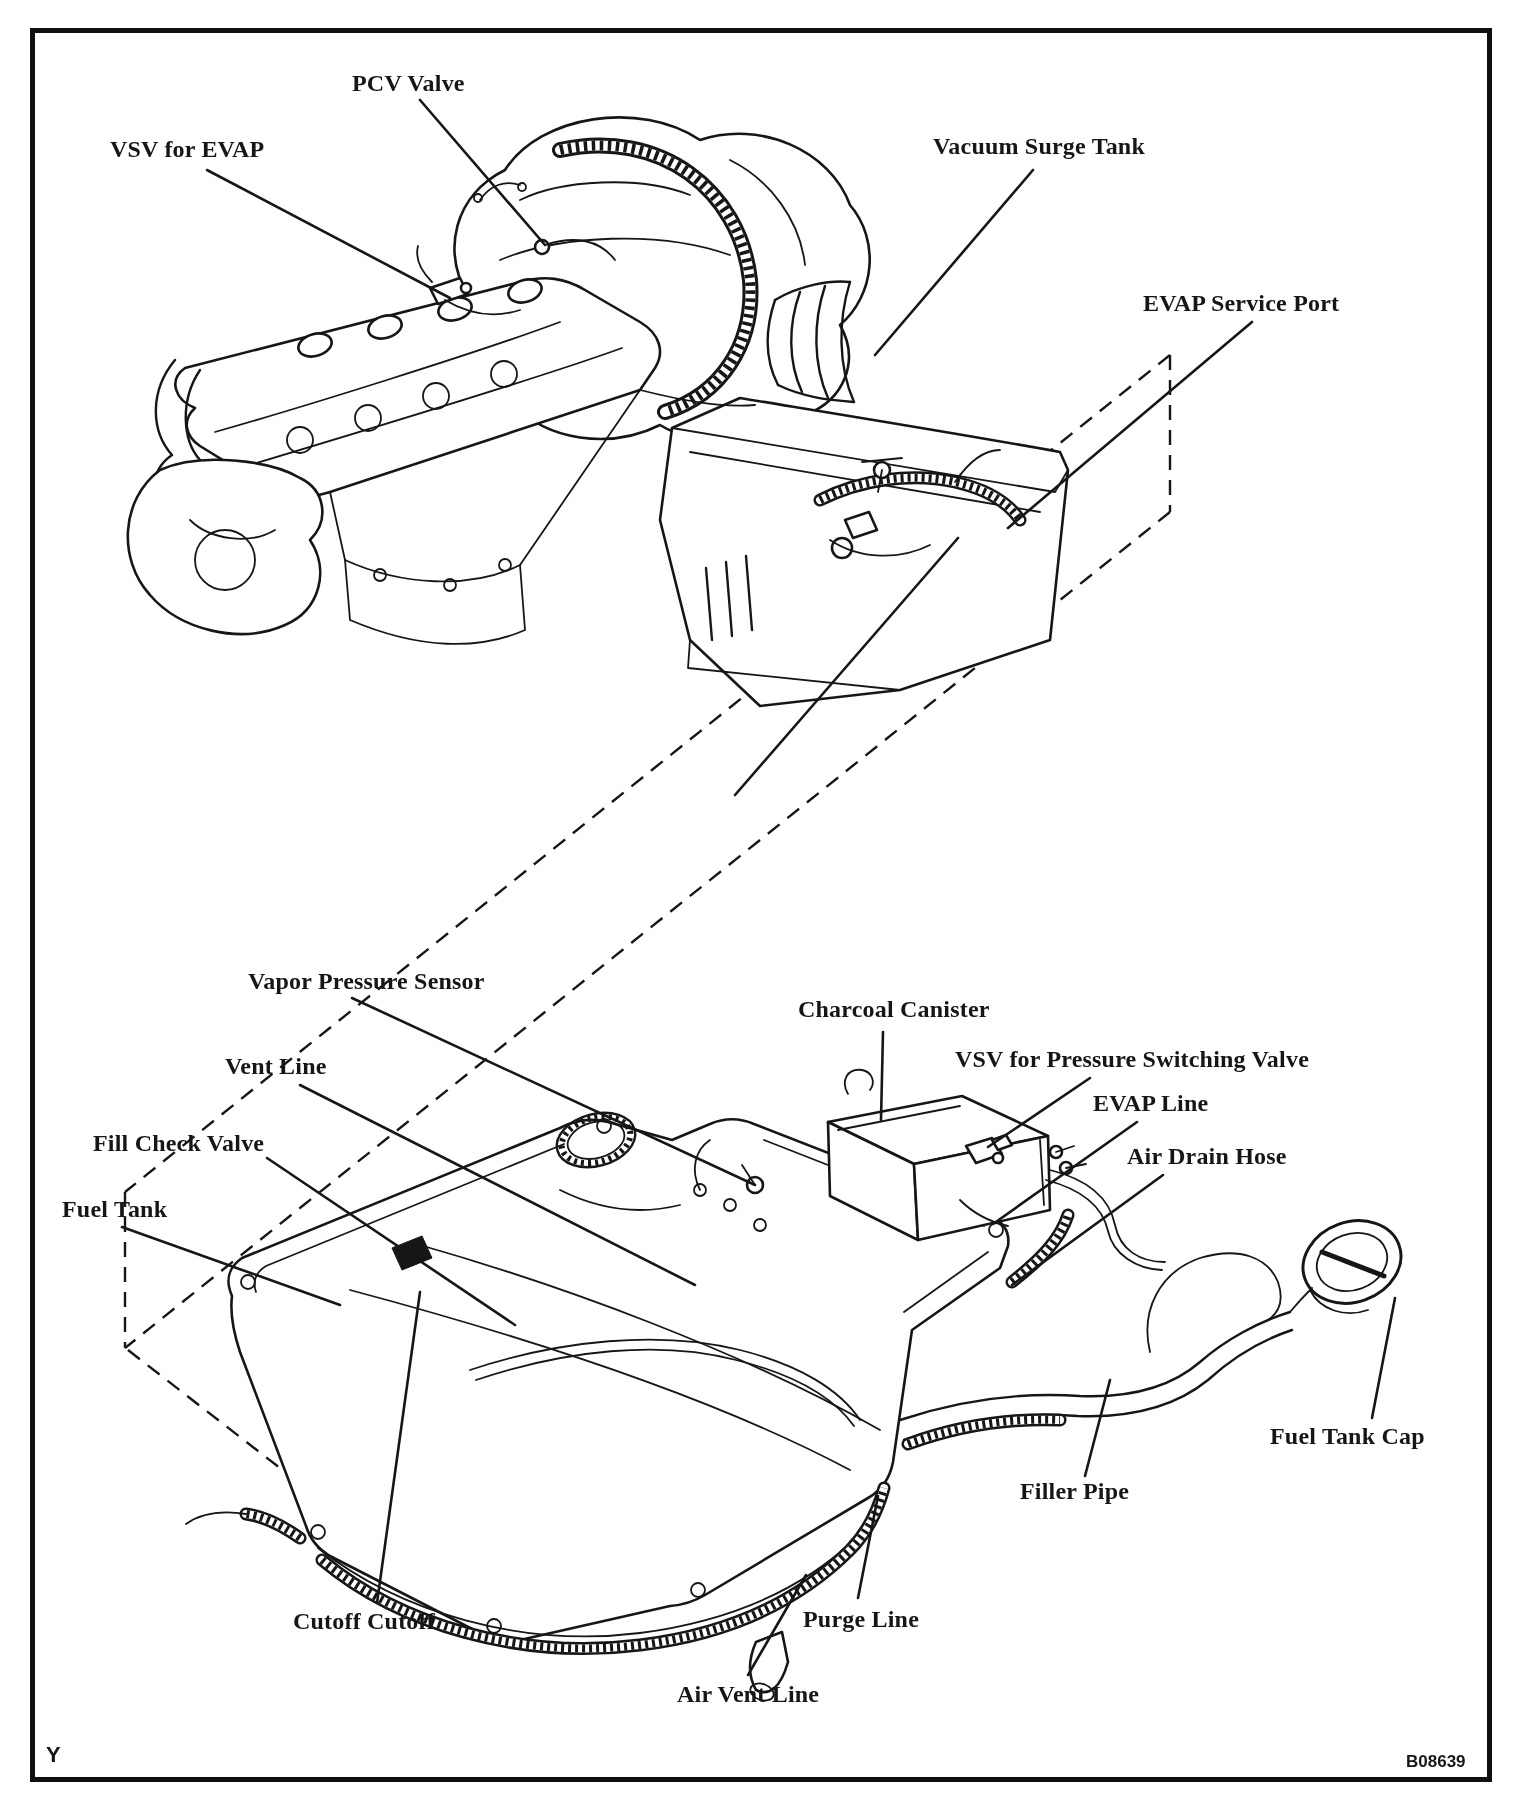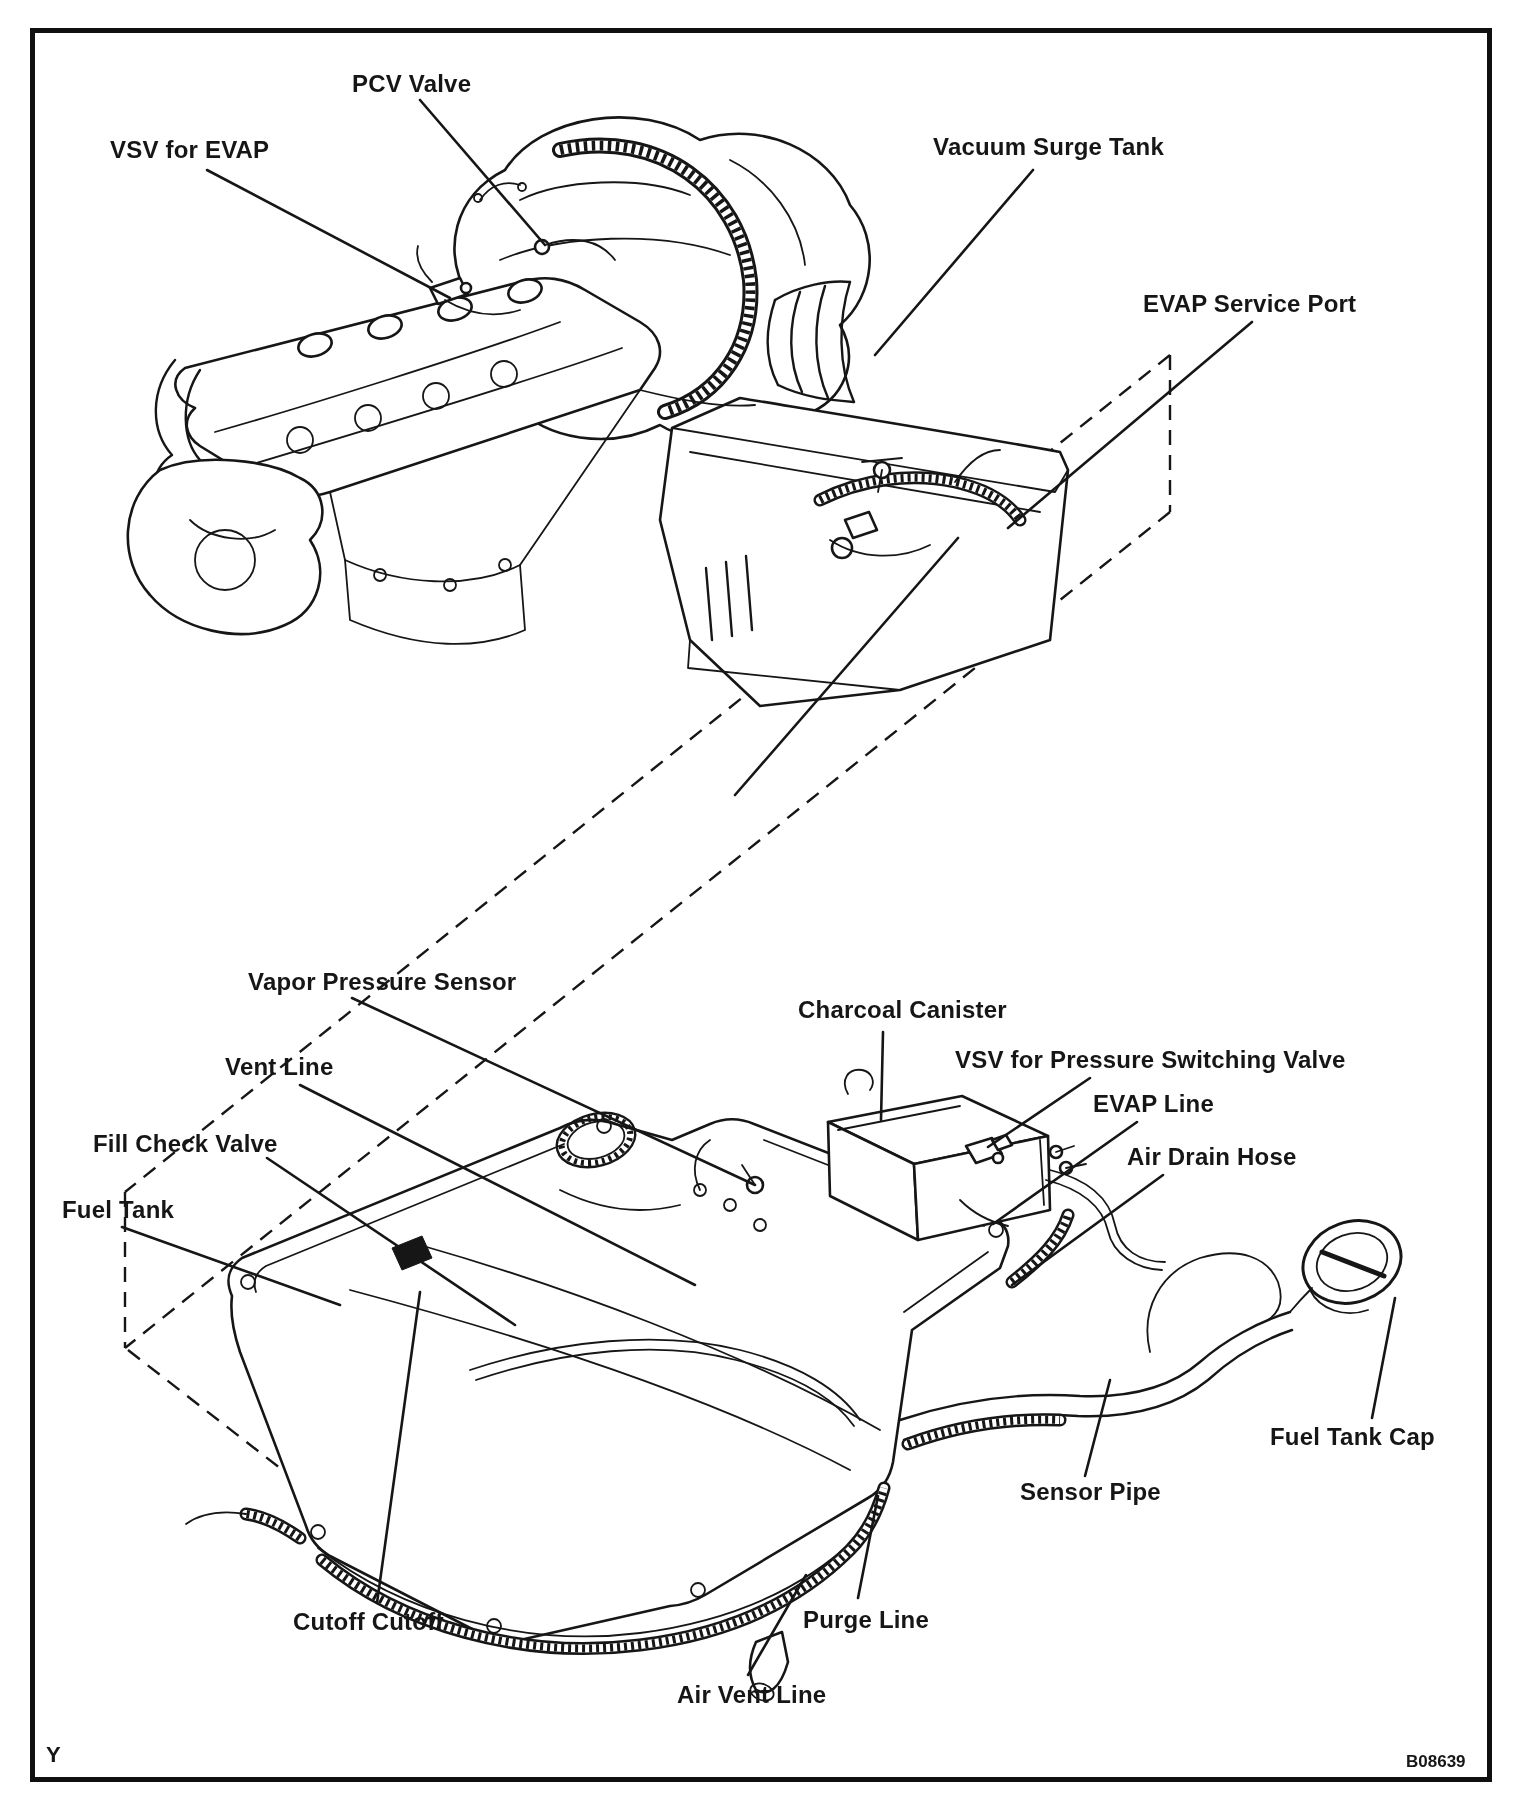--- a/index.html
+++ b/index.html
@@ -2,21 +2,21 @@
 <html><head>
 <meta charset="utf-8">
 <style>
   html,body{margin:0;padding:0;background:#e8e8e8;}
   #page{position:relative;width:1520px;height:1814px;background:#ffffff;overflow:hidden;
         font-family:"Liberation Sans", sans-serif;color:#161616;}
   #frame{position:absolute;left:30px;top:28px;width:1452px;height:1744px;
          border:5px solid #101010;background:#ffffff;}
   #art{position:absolute;left:0;top:0;width:1520px;height:1814px;}
   .lbl{position:absolute;font-size:24px;font-weight:bold;white-space:nowrap;
-       letter-spacing:0.2px;color:#161616;}
+       letter-spacing:0.2px;color:#161616;font-family:Liberation Serif, serif;}
   .corner-mark{position:absolute;font-size:22px;font-weight:bold;color:#161616;}
   .fig-code{position:absolute;font-size:17px;font-weight:bold;color:#161616;margin-top:10px;}
   svg{display:block;}
   .ln{stroke:#161616;stroke-width:2.4;fill:none;stroke-linecap:round;stroke-linejoin:round;}
   .ln-thin{stroke:#161616;stroke-width:1.8;fill:none;stroke-linecap:round;stroke-linejoin:round;}
   .fillw{fill:#ffffff;stroke:#161616;stroke-width:2.6;stroke-linejoin:round;}
   .solid{fill:#161616;stroke:#161616;stroke-width:1;}
   .dashed{stroke:#161616;stroke-width:2.4;fill:none;stroke-dasharray:15 10;}
   .leader{stroke:#161616;stroke-width:2.6;fill:none;stroke-linecap:round;}
   .tube-outer{stroke:#161616;stroke-width:16;fill:none;stroke-linecap:round;}
@@ -244,20 +244,20 @@
   <div class="lbl" style="left:1143px;top:290px">EVAP Service Port</div>
   <div class="lbl" style="left:248px;top:968px">Vapor Pressure Sensor</div>
   <div class="lbl" style="left:225px;top:1053px">Vent Line</div>
   <div class="lbl" style="left:93px;top:1130px">Fill Check Valve</div>
   <div class="lbl" style="left:62px;top:1196px">Fuel Tank</div>
   <div class="lbl" style="left:798px;top:996px">Charcoal Canister</div>
   <div class="lbl" style="left:955px;top:1046px">VSV for Pressure Switching Valve</div>
   <div class="lbl" style="left:1093px;top:1090px">EVAP Line</div>
   <div class="lbl" style="left:1127px;top:1143px">Air Drain Hose</div>
   <div class="lbl" style="left:1270px;top:1423px">Fuel Tank Cap</div>
-  <div class="lbl" style="left:1020px;top:1478px">Sensor Pipe</div>
+  <div class="lbl" style="left:1020px;top:1478px">Filler Pipe</div>
   <div class="lbl" style="left:293px;top:1608px">Cutoff Cutoff</div>
   <div class="lbl" style="left:803px;top:1606px">Purge Line</div>
   <div class="lbl" style="left:677px;top:1681px">Air Vent Line</div>
 
   <div class="corner-mark" style="left:46px;top:1742px">Y</div>
   <div class="fig-code" style="left:1406px;top:1742px">B08639</div>
 </div>
 
 </body></html>

